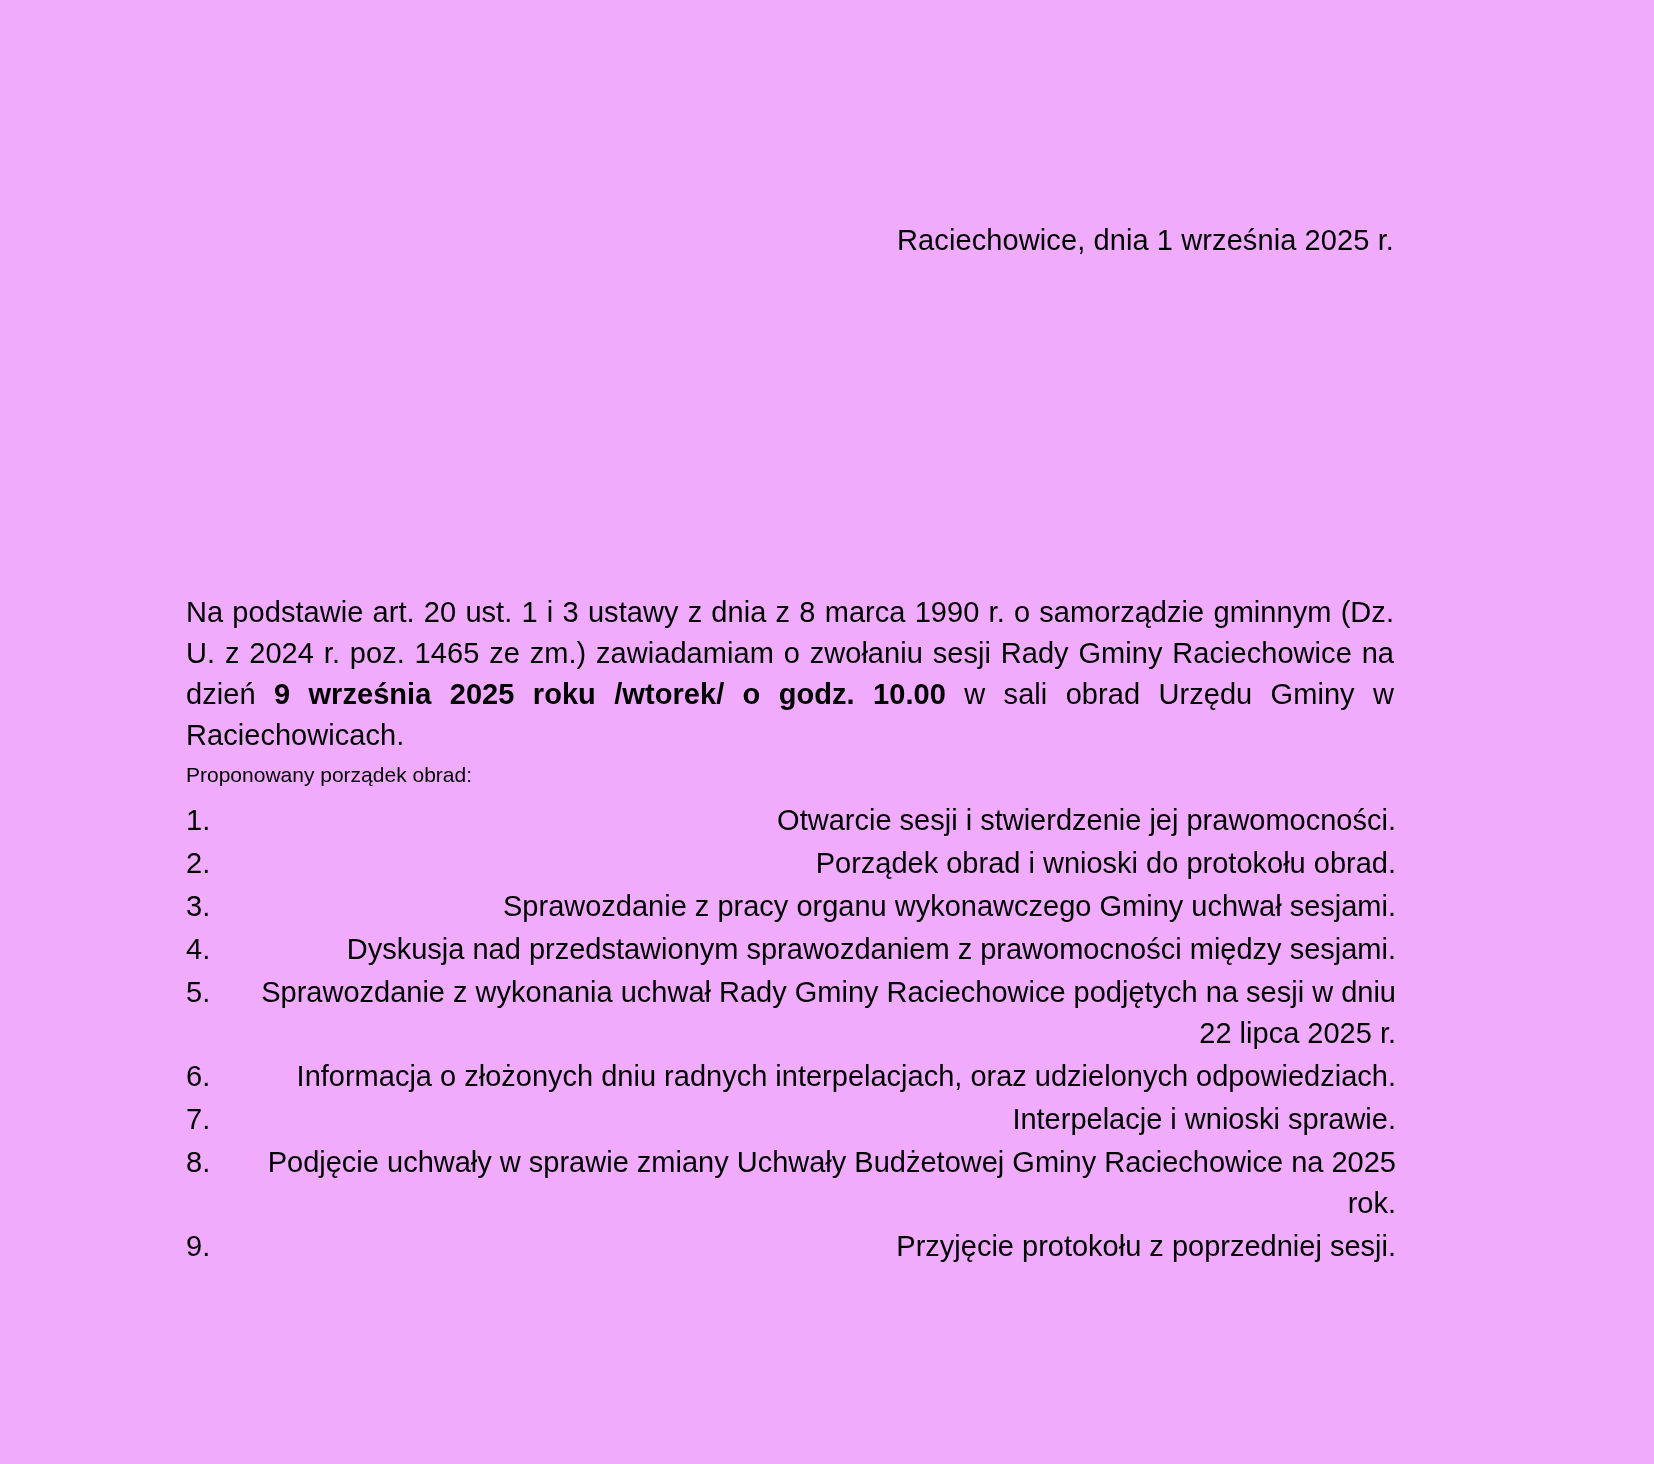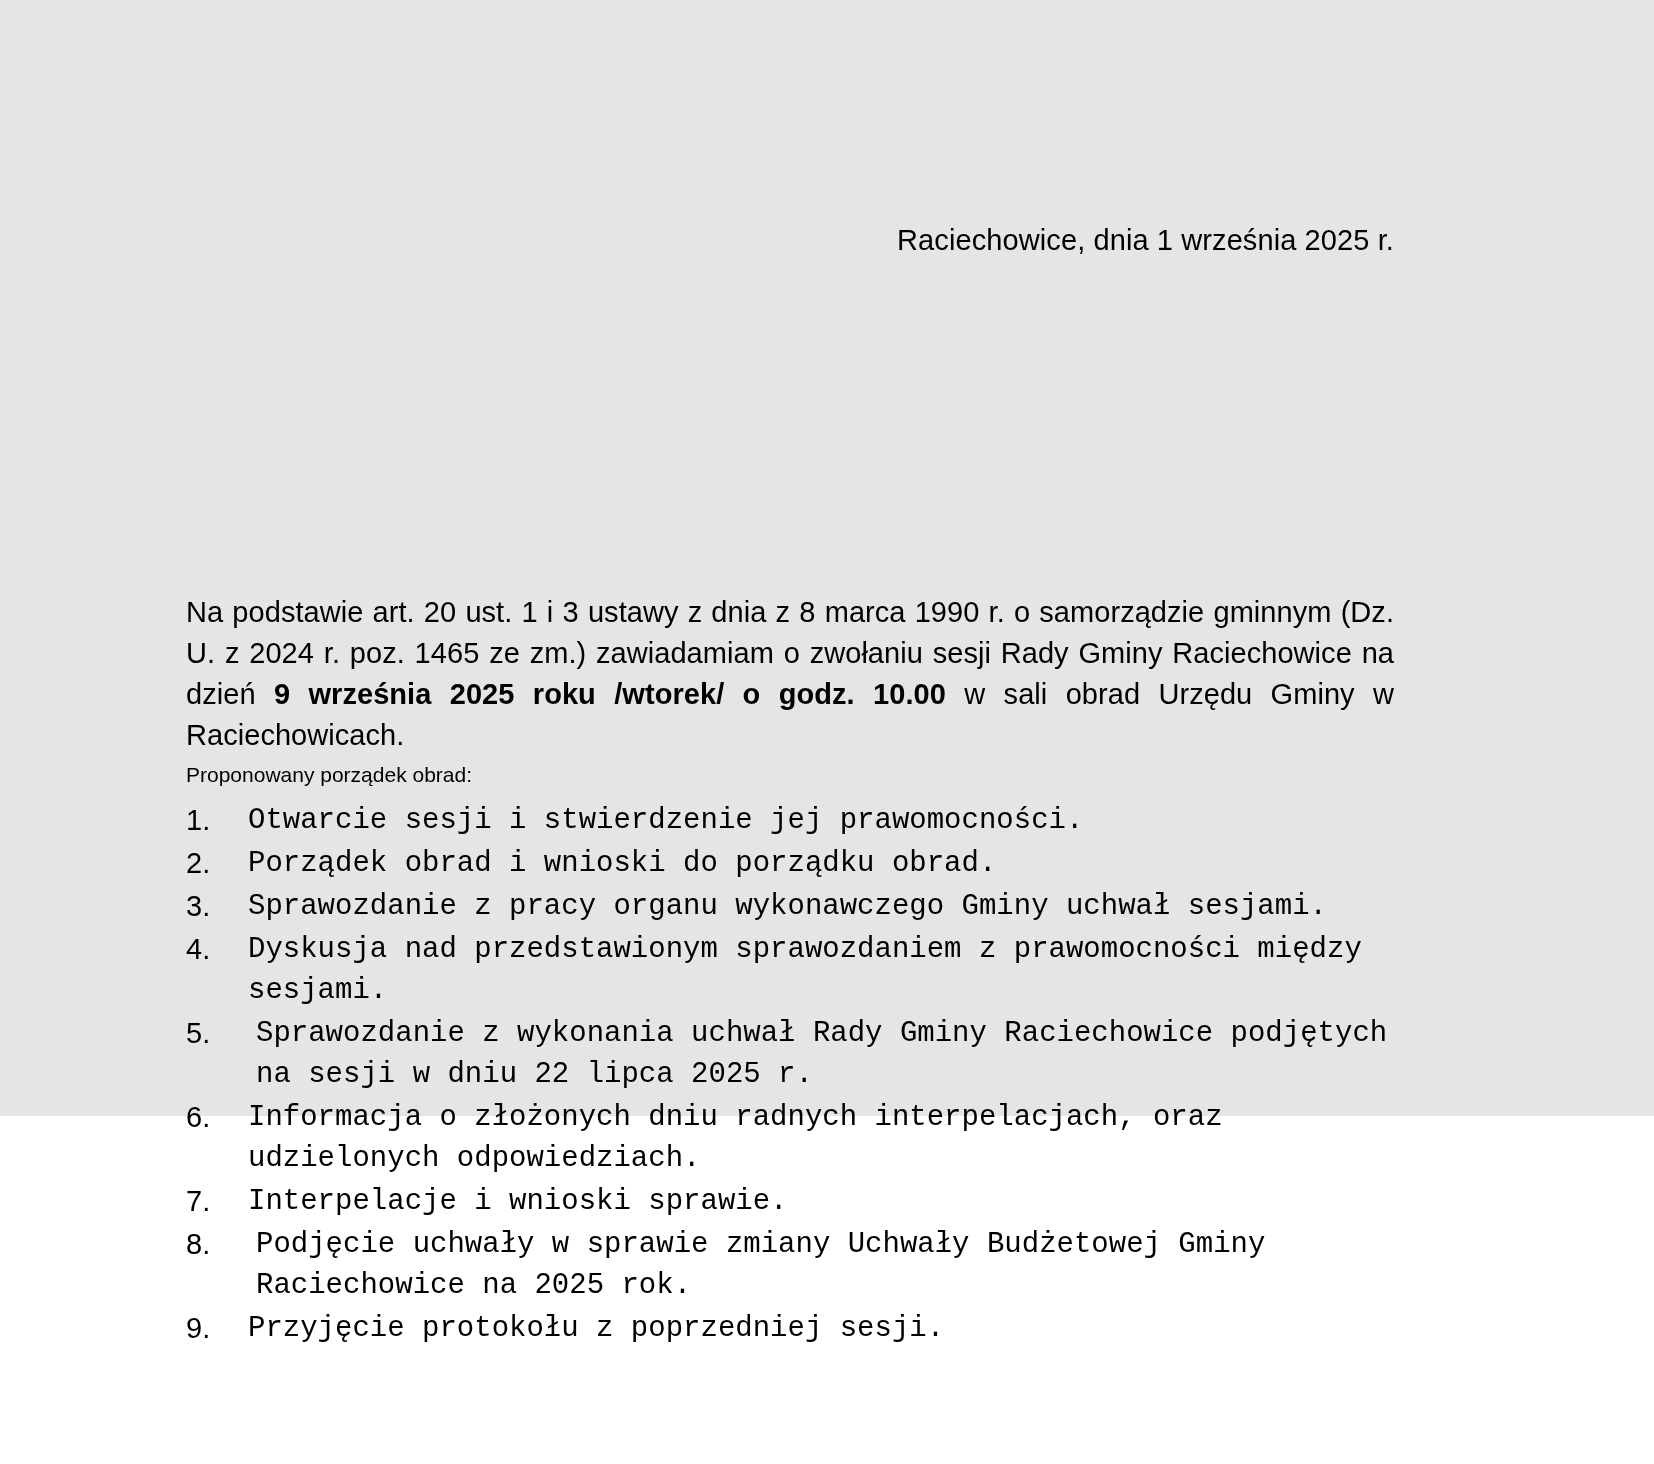--- a/index.html
+++ b/index.html
@@ -13,22 +13,22 @@
     height: 1464px;
     font-family: "Liberation Sans", sans-serif;
     color: #000000;
     -webkit-font-smoothing: antialiased;
     overflow: hidden;
   }
 
   .page {
     position: relative;
     width: 1654px;
-    height: 1116px;
-    background: #e5e5e5;
+    height: 1464px;
+    background: #f0abfc;
     box-sizing: border-box;
   }
 
   
   .date-line {
     position: absolute;
     left: 186px;
     top: 218px;
     width: 1208px;
     text-align: right;
@@ -77,23 +77,22 @@
     margin: 0 0 2px 0;
   }
   .agenda-num {
     width: 62px;
     flex: 0 0 62px;
     text-align: left;
     white-space: nowrap;
   }
   .agenda-text {
     flex: 1 1 auto;
-    text-align: left;
+    text-align: right;
     padding-right: 2px;
-    font-family: Liberation Mono, monospace;
   }
   .agenda-item.wrap .agenda-text { max-width: 1150px; margin-left: 8px; }
 </style>
 </head>
 <body>
 
 <div class="page">
 
   <div class="date-line">Raciechowice, dnia 1 września 2025 r.</div>
 
@@ -105,21 +104,21 @@
 
   <div class="agenda-list">
 
     <div class="agenda-item">
       <span class="agenda-num">1.</span>
       <span class="agenda-text">Otwarcie sesji i stwierdzenie jej prawomocności.</span>
     </div>
 
     <div class="agenda-item">
       <span class="agenda-num">2.</span>
-      <span class="agenda-text">Porządek obrad i wnioski do porządku obrad.</span>
+      <span class="agenda-text">Porządek obrad i wnioski do protokołu obrad.</span>
     </div>
 
     <div class="agenda-item">
       <span class="agenda-num">3.</span>
       <span class="agenda-text">Sprawozdanie z pracy organu wykonawczego Gminy uchwał sesjami.</span>
     </div>
 
     <div class="agenda-item">
       <span class="agenda-num">4.</span>
       <span class="agenda-text">Dyskusja nad przedstawionym sprawozdaniem z prawomocności między sesjami.</span>

